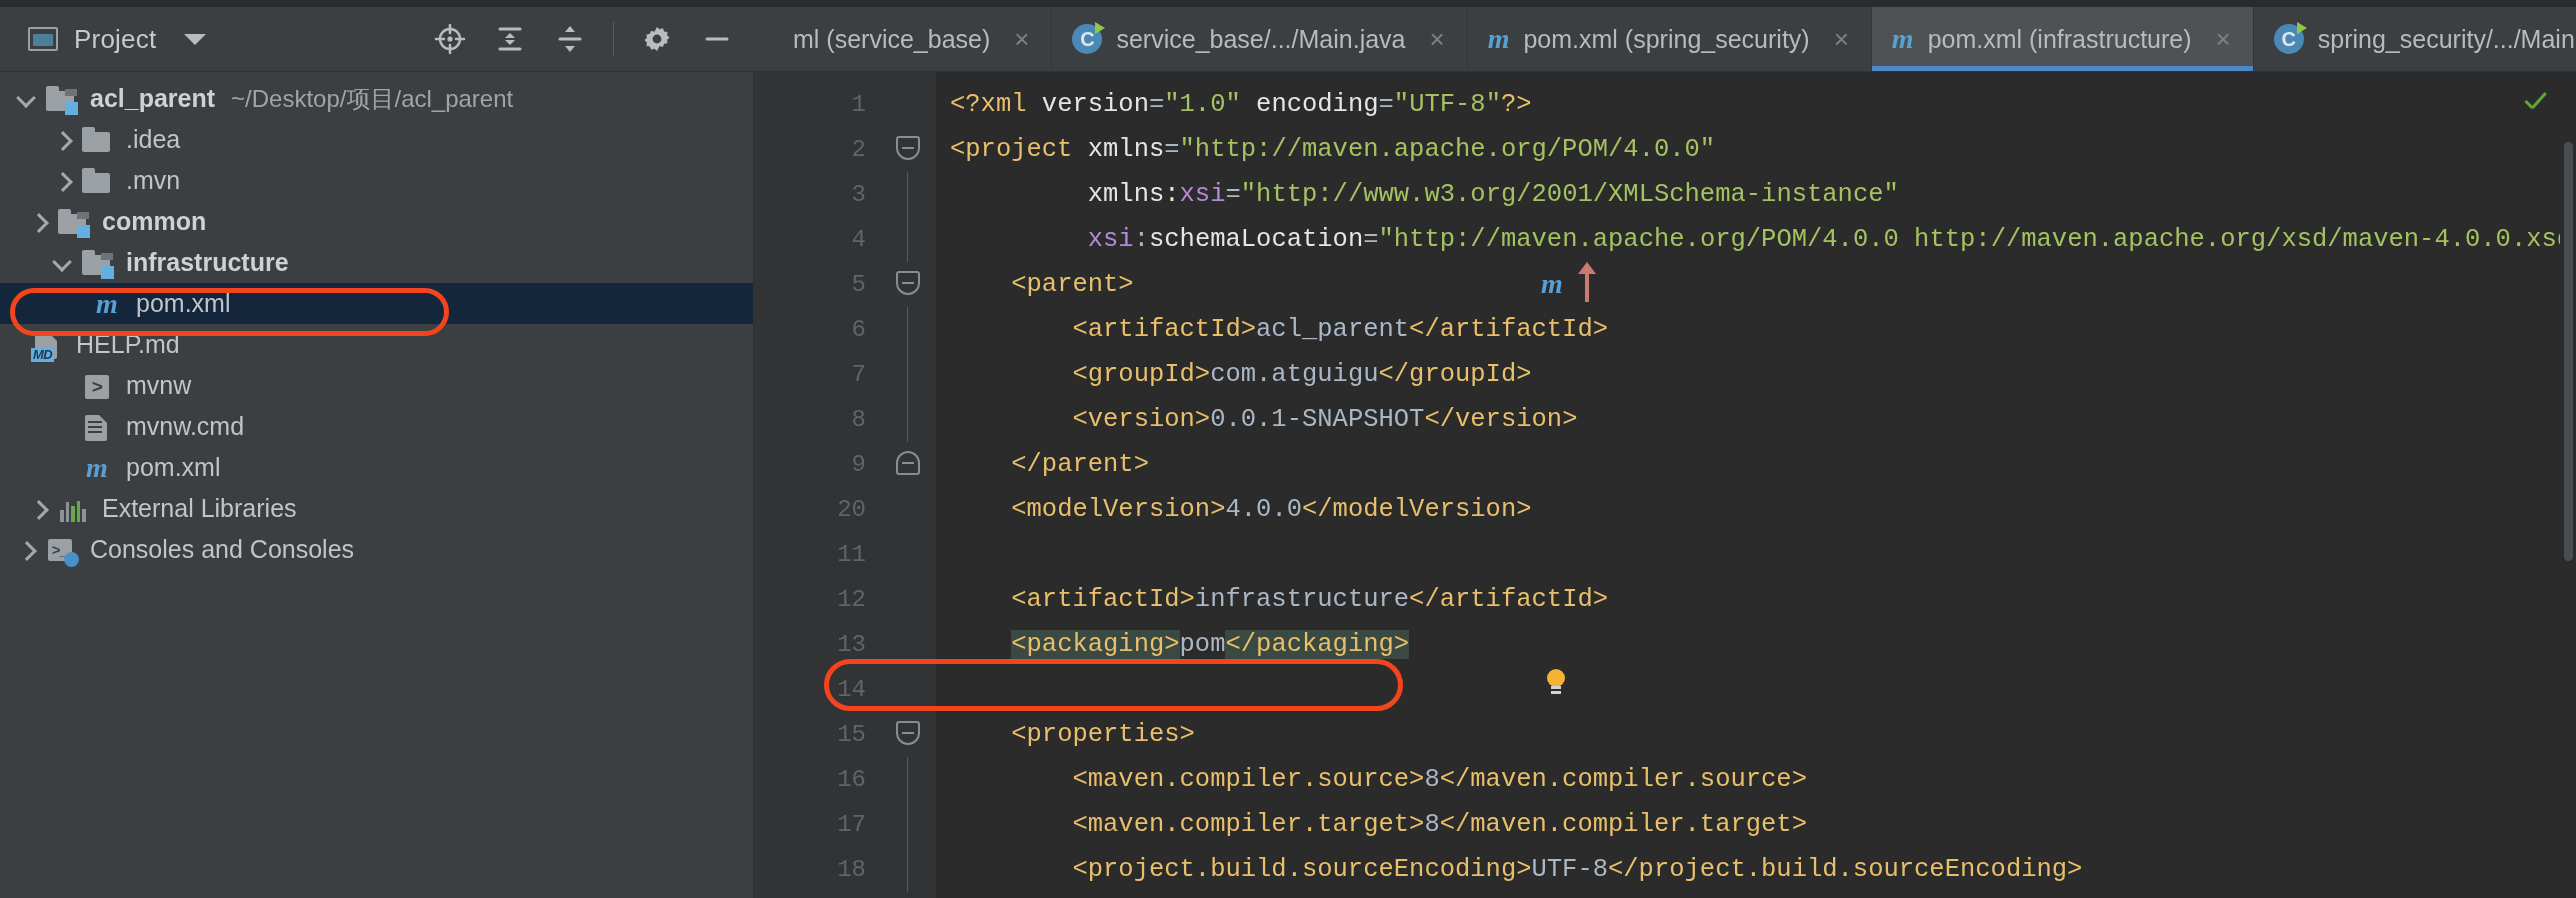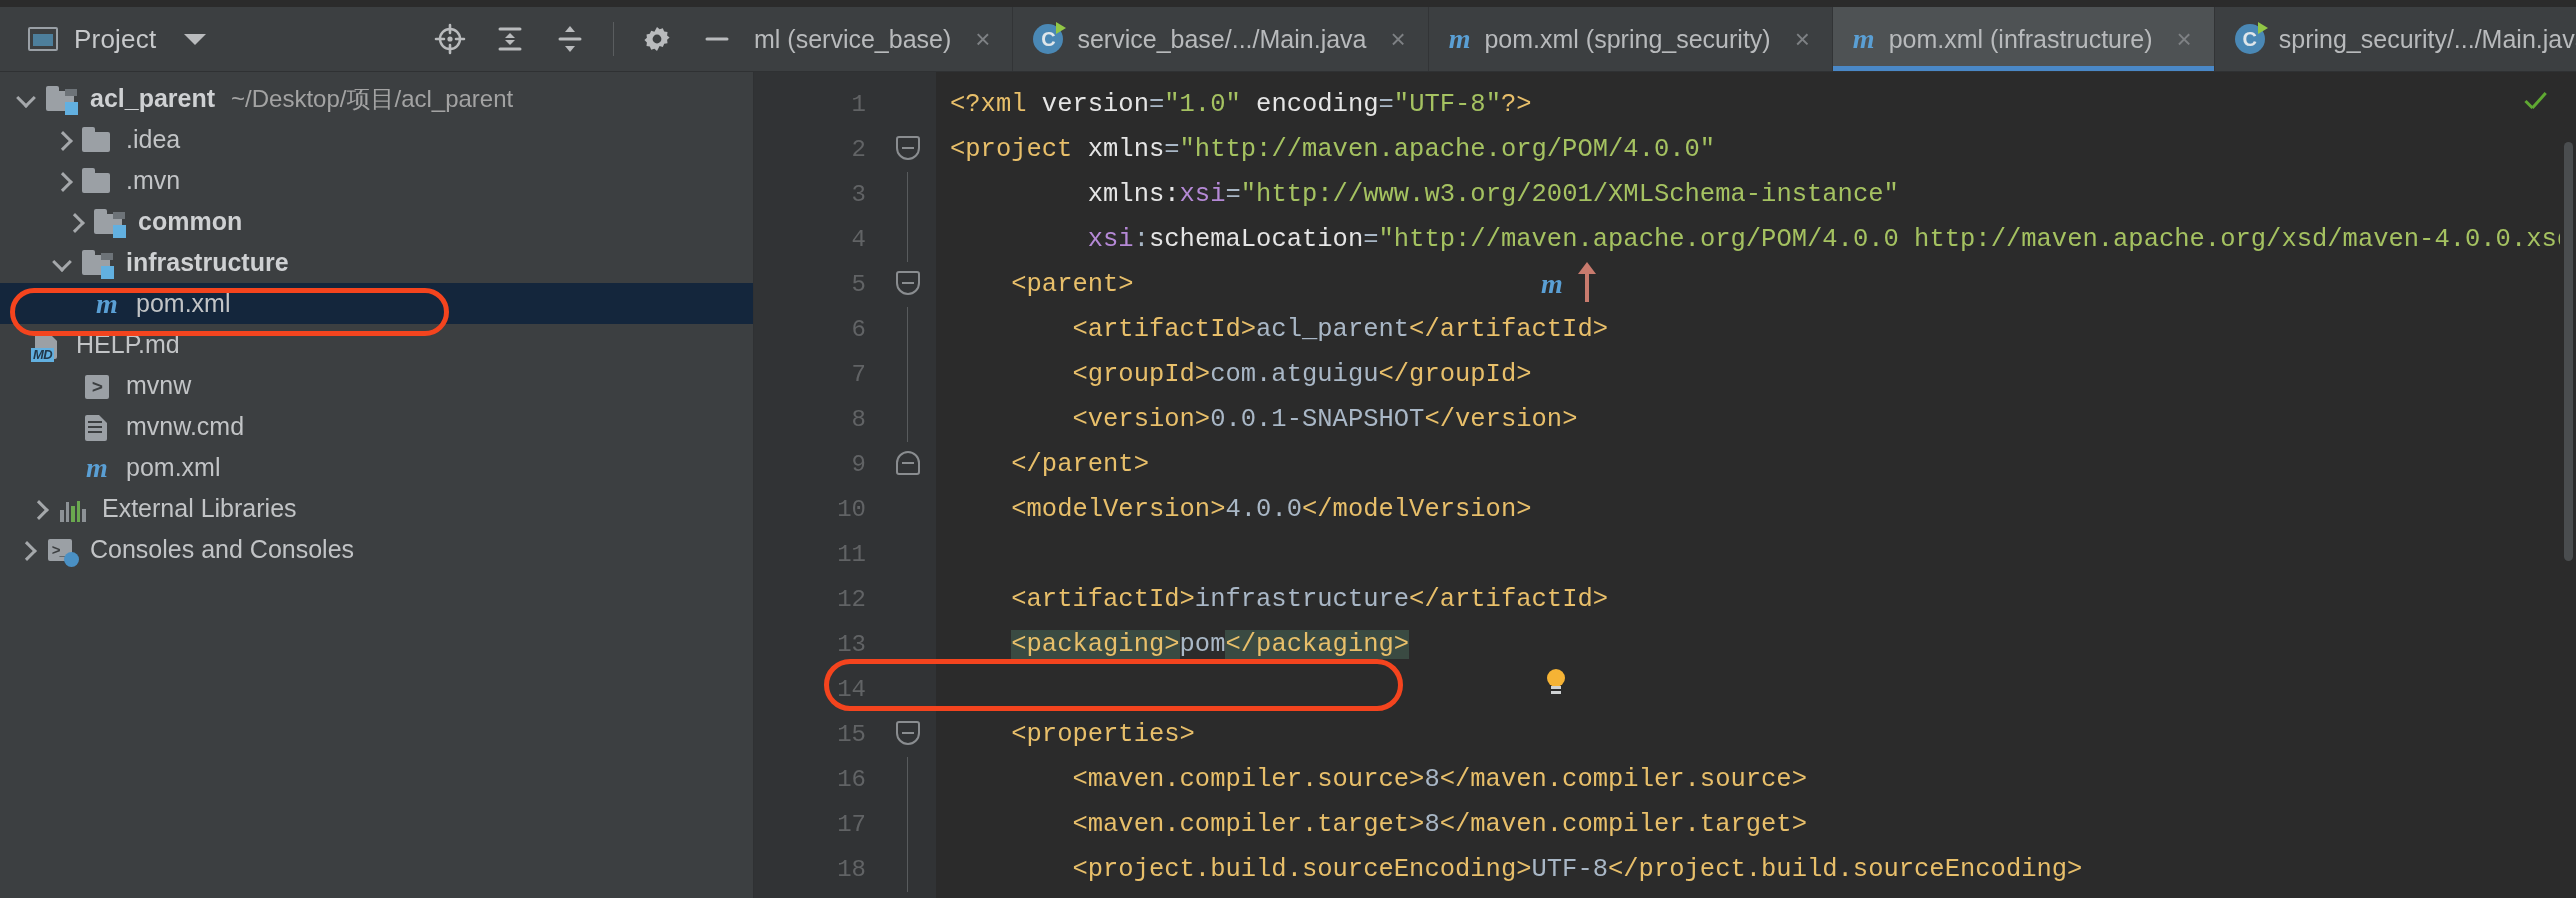--- a/index.html
+++ b/index.html
@@ -75,21 +75,21 @@
     position: relative;
   }
   .tab {
     display: flex; align-items: center; gap: 14px;
     padding: 0 22px 0 20px;
     color: #b8babc; font-size: 25px;
     white-space: nowrap;
     position: relative;
     border-right: 1px solid #323436;
   }
-  .tab.clipped { padding-left: 0; }
+  .tab.clipped { padding-left: 0; margin-left: 39px; }
   .tab.active {
     background: #4e5254;
   }
   .tab.active::after {
     content: "";
     position: absolute; left: 0; right: 0; bottom: 0;
     height: 5px; background: #4a88c7;
   }
   .tab-x {
     color: #7e8184; font-size: 26px; line-height: 1;
@@ -449,21 +449,21 @@
 
       <div class="row" style="padding-left:50px">
         <span class="arrow right"></span>
         <span class="ficon">
           <i class="folder-tab"></i>
             <i class="folder-body"></i>
         </span>
         <span class="name">.mvn</span>
       </div>
 
-      <div class="row" style="padding-left:62px">
+      <div class="row" style="padding-left:26px">
         <span class="arrow right"></span>
         <span class="ficon">
           <i class="folder-tab"></i>
             <i class="folder-body"></i>
             <i class="mod-notch"></i>
             <i class="mod-badge"></i>
         </span>
         <span class="name bold">common</span>
       </div>
 
@@ -547,21 +547,21 @@
       <div class="gutter" id="gutter">
           <div class="gline">1</div>
           <div class="gline">2</div>
           <div class="gline">3</div>
           <div class="gline">4</div>
           <div class="gline">5</div>
           <div class="gline">6</div>
           <div class="gline">7</div>
           <div class="gline">8</div>
           <div class="gline">9</div>
-          <div class="gline">10</div>
+          <div class="gline">20</div>
           <div class="gline">11</div>
           <div class="gline">12</div>
           <div class="gline">13</div>
           <div class="gline">14</div>
           <div class="gline">15</div>
           <div class="gline">16</div>
           <div class="gline">17</div>
           <div class="gline">18</div>
           <div class="gline">19</div>
         </div>

